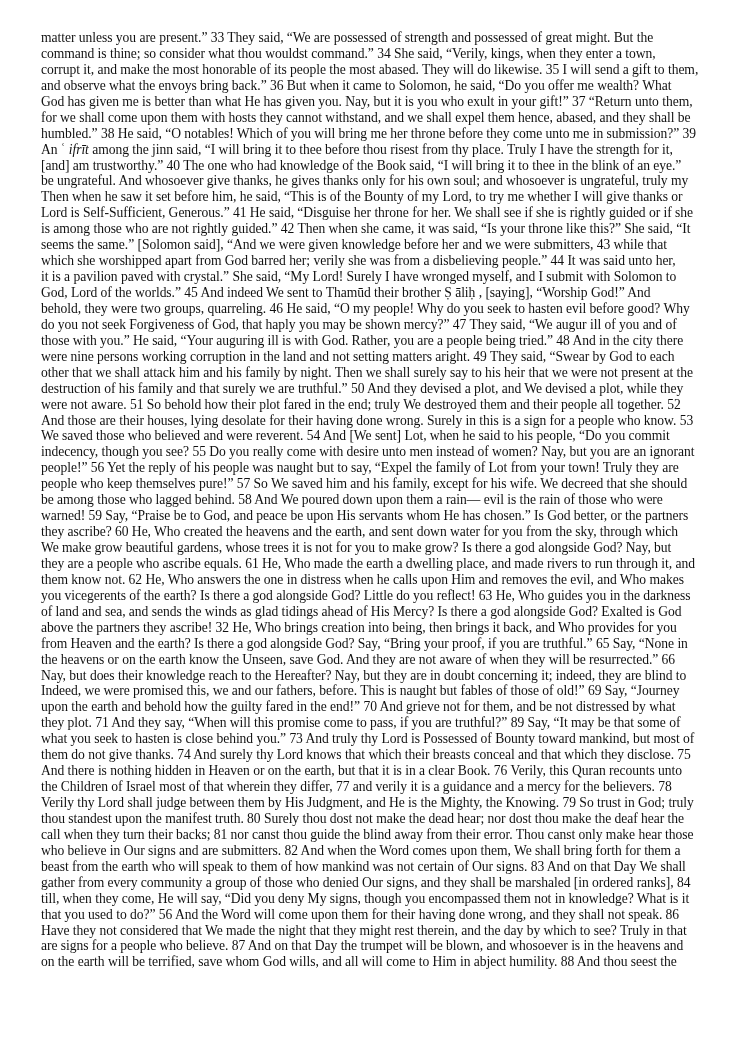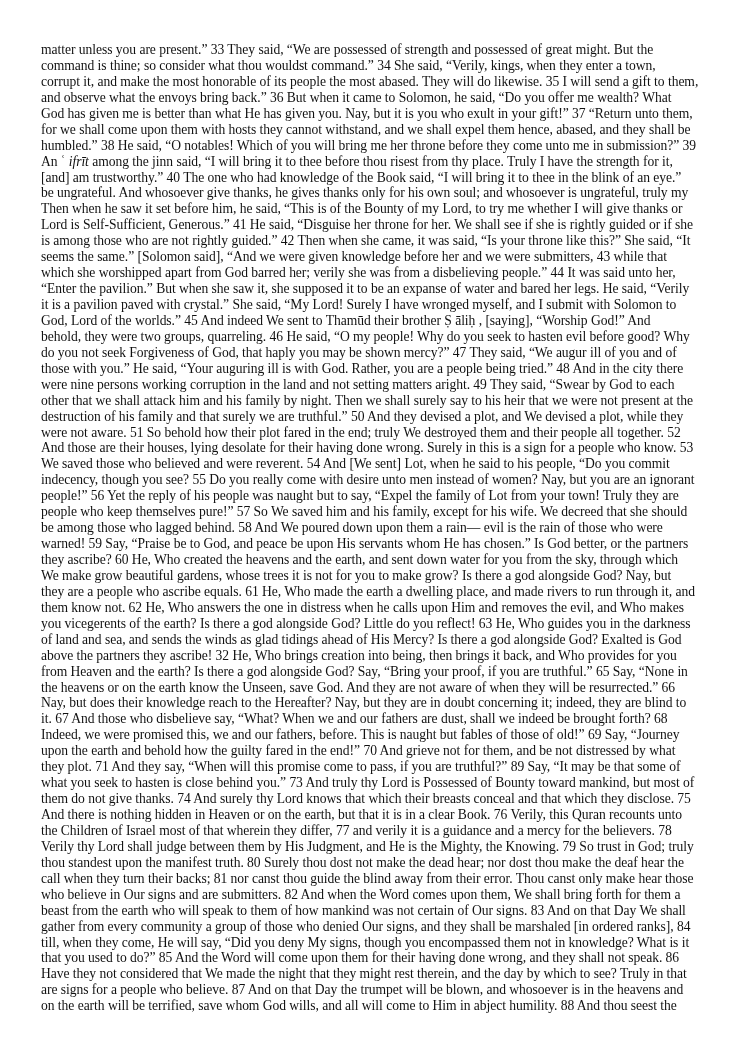--- a/index.html
+++ b/index.html
@@ -9,21 +9,21 @@
     }
     body {
       width: 749px;
       height: 1061px;
       overflow: hidden;
       position: relative;
     }
     .page {
       position: absolute;
       left: 41px;
-      top: 42px;
+      top: 30px;
       width: 680px;
     }
     .line {
       font-family: "Liberation Serif", "DejaVu Serif", serif;
       font-size: 13.6px;
       line-height: 15.95px;
       height: 15.95px;
       color: #111111;
       white-space: nowrap;
       letter-spacing: -0.05px;
@@ -41,21 +41,20 @@
     <div class="line">for we shall come upon them with hosts they cannot withstand, and we shall expel them hence, abased, and they shall be</div>
     <div class="line">humbled.” 38 He said, “O notables! Which of you will bring me her throne before they come unto me in submission?” 39</div>
     <div class="line">An ʿ <i>ifrīt</i> among the jinn said, “I will bring it to thee before thou risest from thy place. Truly I have the strength for it,</div>
     <div class="line">[and] am trustworthy.” 40 The one who had knowledge of the Book said, “I will bring it to thee in the blink of an eye.”</div>
     <div class="line">be ungrateful. And whosoever give thanks, he gives thanks only for his own soul; and whosoever is ungrateful, truly my</div>
     <div class="line">Then when he saw it set before him, he said, “This is of the Bounty of my Lord, to try me whether I will give thanks or</div>
     <div class="line">Lord is Self-Sufficient, Generous.” 41 He said, “Disguise her throne for her. We shall see if she is rightly guided or if she</div>
     <div class="line">is among those who are not rightly guided.” 42 Then when she came, it was said, “Is your throne like this?” She said, “It</div>
     <div class="line">seems the same.” [Solomon said], “And we were given knowledge before her and we were submitters, 43 while that</div>
     <div class="line">which she worshipped apart from God barred her; verily she was from a disbelieving people.” 44 It was said unto her,</div>
-    <div class="line">“Enter the pavilion.” But when she saw it, she supposed it to be an expanse of water and bared her legs. He said, “Verily</div>
     <div class="line">it is a pavilion paved with crystal.” She said, “My Lord! Surely I have wronged myself, and I submit with Solomon to</div>
     <div class="line">God, Lord of the worlds.” 45 And indeed We sent to Thamūd their brother Ṣ āliḥ , [saying], “Worship God!” And</div>
     <div class="line">behold, they were two groups, quarreling. 46 He said, “O my people! Why do you seek to hasten evil before good? Why</div>
     <div class="line">do you not seek Forgiveness of God, that haply you may be shown mercy?” 47 They said, “We augur ill of you and of</div>
     <div class="line">those with you.” He said, “Your auguring ill is with God. Rather, you are a people being tried.” 48 And in the city there</div>
     <div class="line">were nine persons working corruption in the land and not setting matters aright. 49 They said, “Swear by God to each</div>
     <div class="line">other that we shall attack him and his family by night. Then we shall surely say to his heir that we were not present at the</div>
     <div class="line">destruction of his family and that surely we are truthful.” 50 And they devised a plot, and We devised a plot, while they</div>
     <div class="line">were not aware. 51 So behold how their plot fared in the end; truly We destroyed them and their people all together. 52</div>
     <div class="line">And those are their houses, lying desolate for their having done wrong. Surely in this is a sign for a people who know. 53</div>
@@ -68,32 +67,31 @@
     <div class="line">they ascribe? 60 He, Who created the heavens and the earth, and sent down water for you from the sky, through which</div>
     <div class="line">We make grow beautiful gardens, whose trees it is not for you to make grow? Is there a god alongside God? Nay, but</div>
     <div class="line">they are a people who ascribe equals. 61 He, Who made the earth a dwelling place, and made rivers to run through it, and</div>
     <div class="line">them know not. 62 He, Who answers the one in distress when he calls upon Him and removes the evil, and Who makes</div>
     <div class="line">you vicegerents of the earth? Is there a god alongside God? Little do you reflect! 63 He, Who guides you in the darkness</div>
     <div class="line">of land and sea, and sends the winds as glad tidings ahead of His Mercy? Is there a god alongside God? Exalted is God</div>
     <div class="line">above the partners they ascribe! 32 He, Who brings creation into being, then brings it back, and Who provides for you</div>
     <div class="line">from Heaven and the earth? Is there a god alongside God? Say, “Bring your proof, if you are truthful.” 65 Say, “None in</div>
     <div class="line">the heavens or on the earth know the Unseen, save God. And they are not aware of when they will be resurrected.” 66</div>
     <div class="line">Nay, but does their knowledge reach to the Hereafter? Nay, but they are in doubt concerning it; indeed, they are blind to</div>
-    <div class="line">it. 67 And those who disbelieve say, “What? When we and our fathers are dust, shall we indeed be brought forth? 68</div>
     <div class="line">Indeed, we were promised this, we and our fathers, before. This is naught but fables of those of old!” 69 Say, “Journey</div>
     <div class="line">upon the earth and behold how the guilty fared in the end!” 70 And grieve not for them, and be not distressed by what</div>
     <div class="line">they plot. 71 And they say, “When will this promise come to pass, if you are truthful?” 89 Say, “It may be that some of</div>
     <div class="line">what you seek to hasten is close behind you.” 73 And truly thy Lord is Possessed of Bounty toward mankind, but most of</div>
     <div class="line">them do not give thanks. 74 And surely thy Lord knows that which their breasts conceal and that which they disclose. 75</div>
     <div class="line">And there is nothing hidden in Heaven or on the earth, but that it is in a clear Book. 76 Verily, this Quran recounts unto</div>
     <div class="line">the Children of Israel most of that wherein they differ, 77 and verily it is a guidance and a mercy for the believers. 78</div>
     <div class="line">Verily thy Lord shall judge between them by His Judgment, and He is the Mighty, the Knowing. 79 So trust in God; truly</div>
     <div class="line">thou standest upon the manifest truth. 80 Surely thou dost not make the dead hear; nor dost thou make the deaf hear the</div>
     <div class="line">call when they turn their backs; 81 nor canst thou guide the blind away from their error. Thou canst only make hear those</div>
     <div class="line">who believe in Our signs and are submitters. 82 And when the Word comes upon them, We shall bring forth for them a</div>
     <div class="line">beast from the earth who will speak to them of how mankind was not certain of Our signs. 83 And on that Day We shall</div>
     <div class="line">gather from every community a group of those who denied Our signs, and they shall be marshaled [in ordered ranks], 84</div>
     <div class="line">till, when they come, He will say, “Did you deny My signs, though you encompassed them not in knowledge? What is it</div>
-    <div class="line">that you used to do?” 85 And the Word will come upon them for their having done wrong, and they shall not speak. 86</div>
+    <div class="line">that you used to do?” 56 And the Word will come upon them for their having done wrong, and they shall not speak. 86</div>
     <div class="line">Have they not considered that We made the night that they might rest therein, and the day by which to see? Truly in that</div>
     <div class="line">are signs for a people who believe. 87 And on that Day the trumpet will be blown, and whosoever is in the heavens and</div>
     <div class="line">on the earth will be terrified, save whom God wills, and all will come to Him in abject humility. 88 And thou seest the</div>
   </div>
 
 </body></html>

